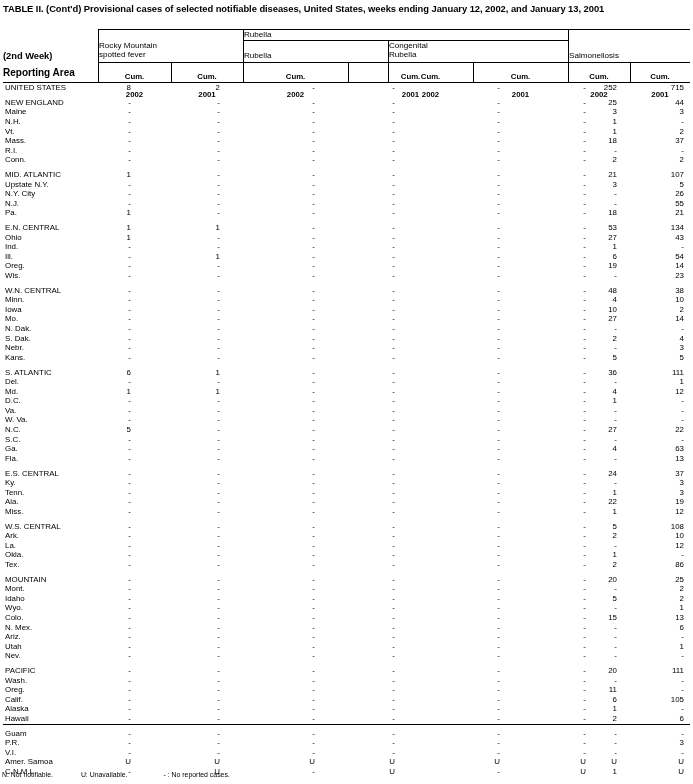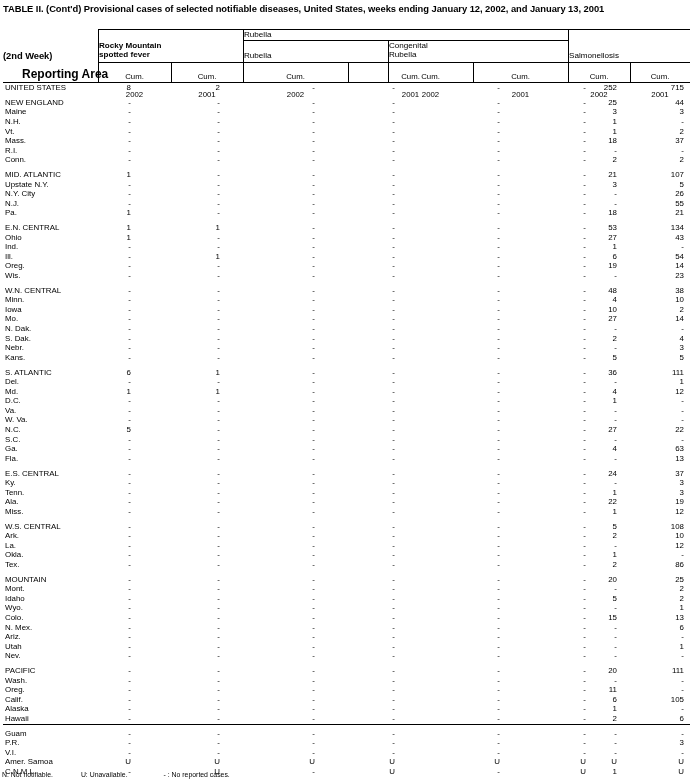--- a/index.html
+++ b/index.html
@@ -61,28 +61,28 @@
     position: absolute;
     font-size: 8.1px;
     line-height: 9.3px;
     white-space: pre-line;
   }
   .hdr-sub {
     position: absolute;
     font-size: 7.8px;
     line-height: 9.1px;
     text-align: center;
-    font-weight: normal;
+    font-weight: bold;
     white-space: pre-line;
   }
   .reporting-area-label {
     position: absolute;
-    left: 19px;
+    left: 0;
     top: 38px;
-    font-size: 12px;
+    font-size: 10px;
     font-weight: bold;
   }
 
   
   .rows {
     position: relative;
     margin-top: 0px;
   }
   .row {
     position: relative;
@@ -145,21 +145,21 @@
 
       <div class="vline" style="left:95px; top:0px; height:53px;"></div>
       <div class="vline" style="left:168px; top:33px; height:20px;"></div>
       <div class="vline" style="left:240px; top:0px; height:53px;"></div>
       <div class="vline" style="left:345px; top:33px; height:20px;"></div>
       <div class="vline" style="left:385px; top:11px; height:42px;"></div>
       <div class="vline" style="left:470px; top:33px; height:20px;"></div>
       <div class="vline" style="left:565px; top:0px; height:53px;"></div>
       <div class="vline" style="left:627px; top:33px; height:20px;"></div>
 
-      <div class="hdr-label" style="left:96px; top:12px; width:143px;font-weight:bold;">Rocky Mountain
+      <div class="hdr-label" style="left:96px; top:12px; width:143px;">Rocky Mountain
 spotted fever</div>
       <div class="hdr-label" style="left:241px; top:1px; width:323px;">Rubella</div>
       <div class="hdr-label" style="left:241px; top:22px; width:143px;">Rubella</div>
       <div class="hdr-label" style="left:386px; top:12px; width:178px;">Congenital
 Rubella</div>
       <div class="hdr-label" style="left:566px; top:22px; width:120px;">Salmonellosis</div>
 
       <div class="hdr-sub" style="left:96px; top:34px; width:71px;">
         <span>Cum.</span><br>
         <span>2002</span>

